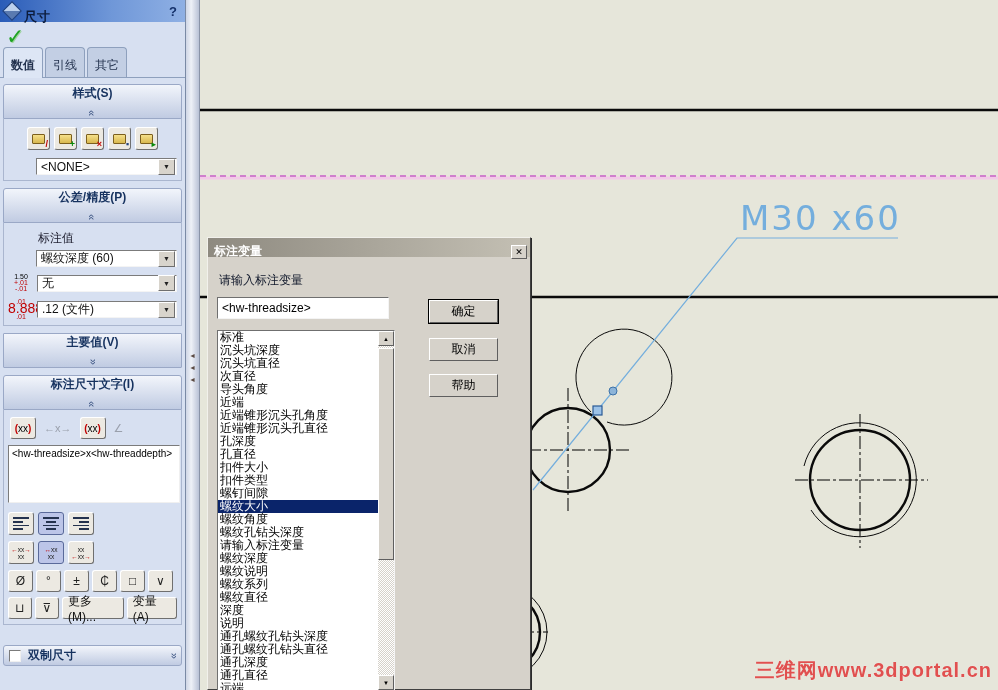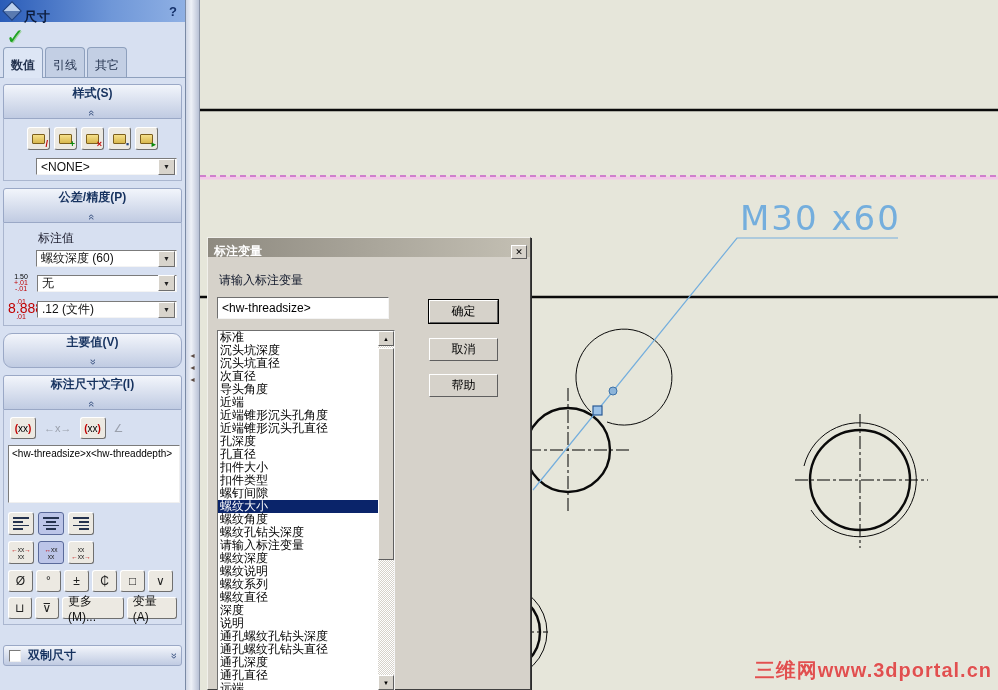--- a/index.html
+++ b/index.html
@@ -214,21 +214,21 @@
           </span>
           <div class="dropdown" style="flex:1">
             <span class="dd-text">.12 (文件)</span>
             <span class="dd-arrow">▼</span>
           </div>
         </div>
       </div>
     </div>
 
     <div class="pm-section">
-      <div class="pm-header" style="border-radius:9px">
+      <div class="pm-header" style="border-radius:1px">
         <span class="pm-header-label">主要值(V)</span>
         <span class="chev down">«</span>
       </div>
     </div>
 
     <div class="pm-section">
       <div class="pm-header">
         <span class="pm-header-label">标注尺寸文字(I)</span>
         <span class="chev up">«</span>
       </div>

